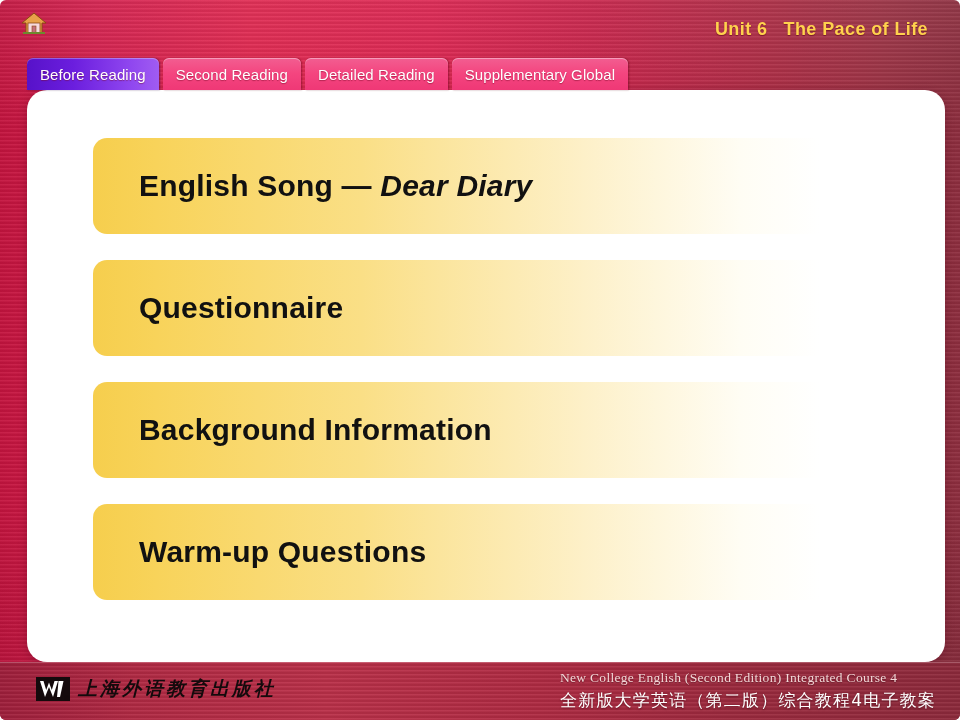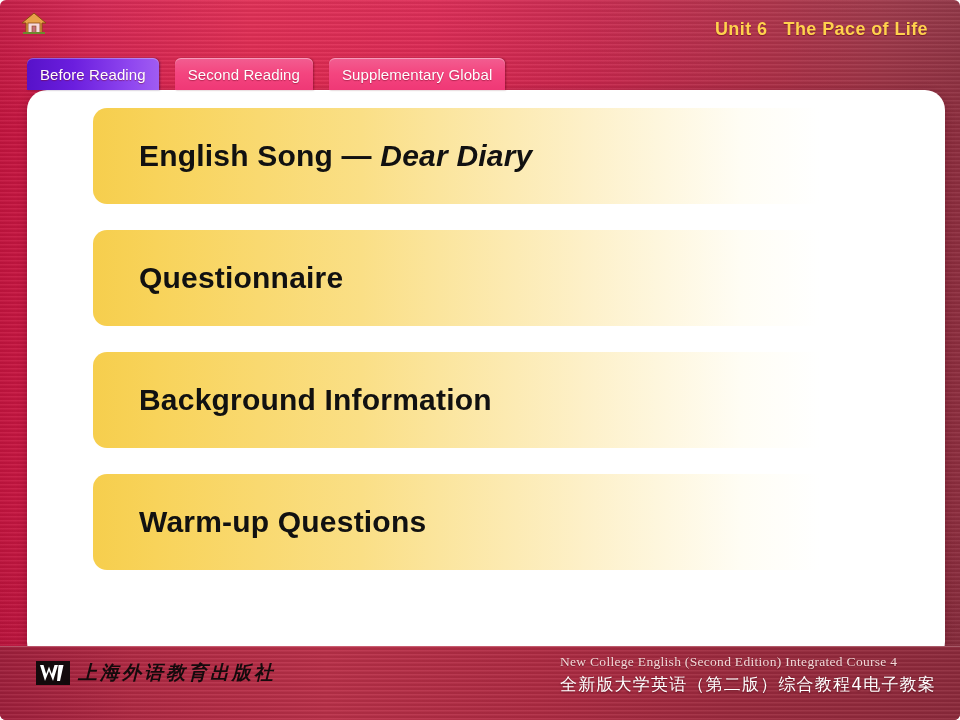--- a/index.html
+++ b/index.html
@@ -89,21 +89,21 @@
   }
 
   
   #tabbar {
     position: absolute;
     left: 27px;
     top: 58px;
     height: 32px;
     display: flex;
     align-items: flex-start;
-    gap: 16px;
+    gap: 4px;
     z-index: 20;
   }
   .tab {
     height: 32px;
     display: flex;
     align-items: center;
     justify-content: center;
     padding: 0 13px;
     border-radius: 6px 6px 0 0;
     font-size: 15px;
@@ -134,21 +134,21 @@
     background: #ffffff;
     border-radius: 20px;
     z-index: 10;
     box-shadow: 0 2px 10px rgba(70,0,25,0.3);
   }
 
   
   #menu {
     position: absolute;
     left: 66px;
-    top: 18px;
+    top: 48px;
     width: 790px;
   }
   .menu-btn {
     position: relative;
     height: 96px;
     margin-bottom: 26px;
     border-radius: 14px;
     background: linear-gradient(90deg,
       #f6ce4d 0%,
       #f8d35a 8%,
@@ -173,21 +173,21 @@
   .menu-label .em {
     font-style: italic;
   }
 
   
   #footer {
     position: absolute;
     left: 0;
     bottom: 0;
     width: 960px;
-    height: 74px;
+    height: 58px;
     z-index: 12;
     background: linear-gradient(90deg,
       #a01f3c 0%,
       #b22a44 14%,
       #bb3049 34%,
       #b02b43 56%,
       #9d2a3e 76%,
       #8e2a3c 100%);
     box-shadow: inset 0 1px 0 rgba(255,255,255,0.18);
   }
@@ -269,20 +269,23 @@
   </div>
 
   <div id="unit-title">Unit 6   The Pace of Life</div>
 
   <div id="tabbar">
     <div class="tab active">
         <span>Before Reading</span>
       </div>
     <div class="tab inactive">
         <span>Second Reading</span>
+      </div>
+    <div class="tab inactive">
+        <span>Detailed Reading</span>
       </div>
     <div class="tab inactive">
         <span>Supplementary Global</span>
       </div>
   </div>
 
   <div id="panel">
 
     <div id="menu">
 

